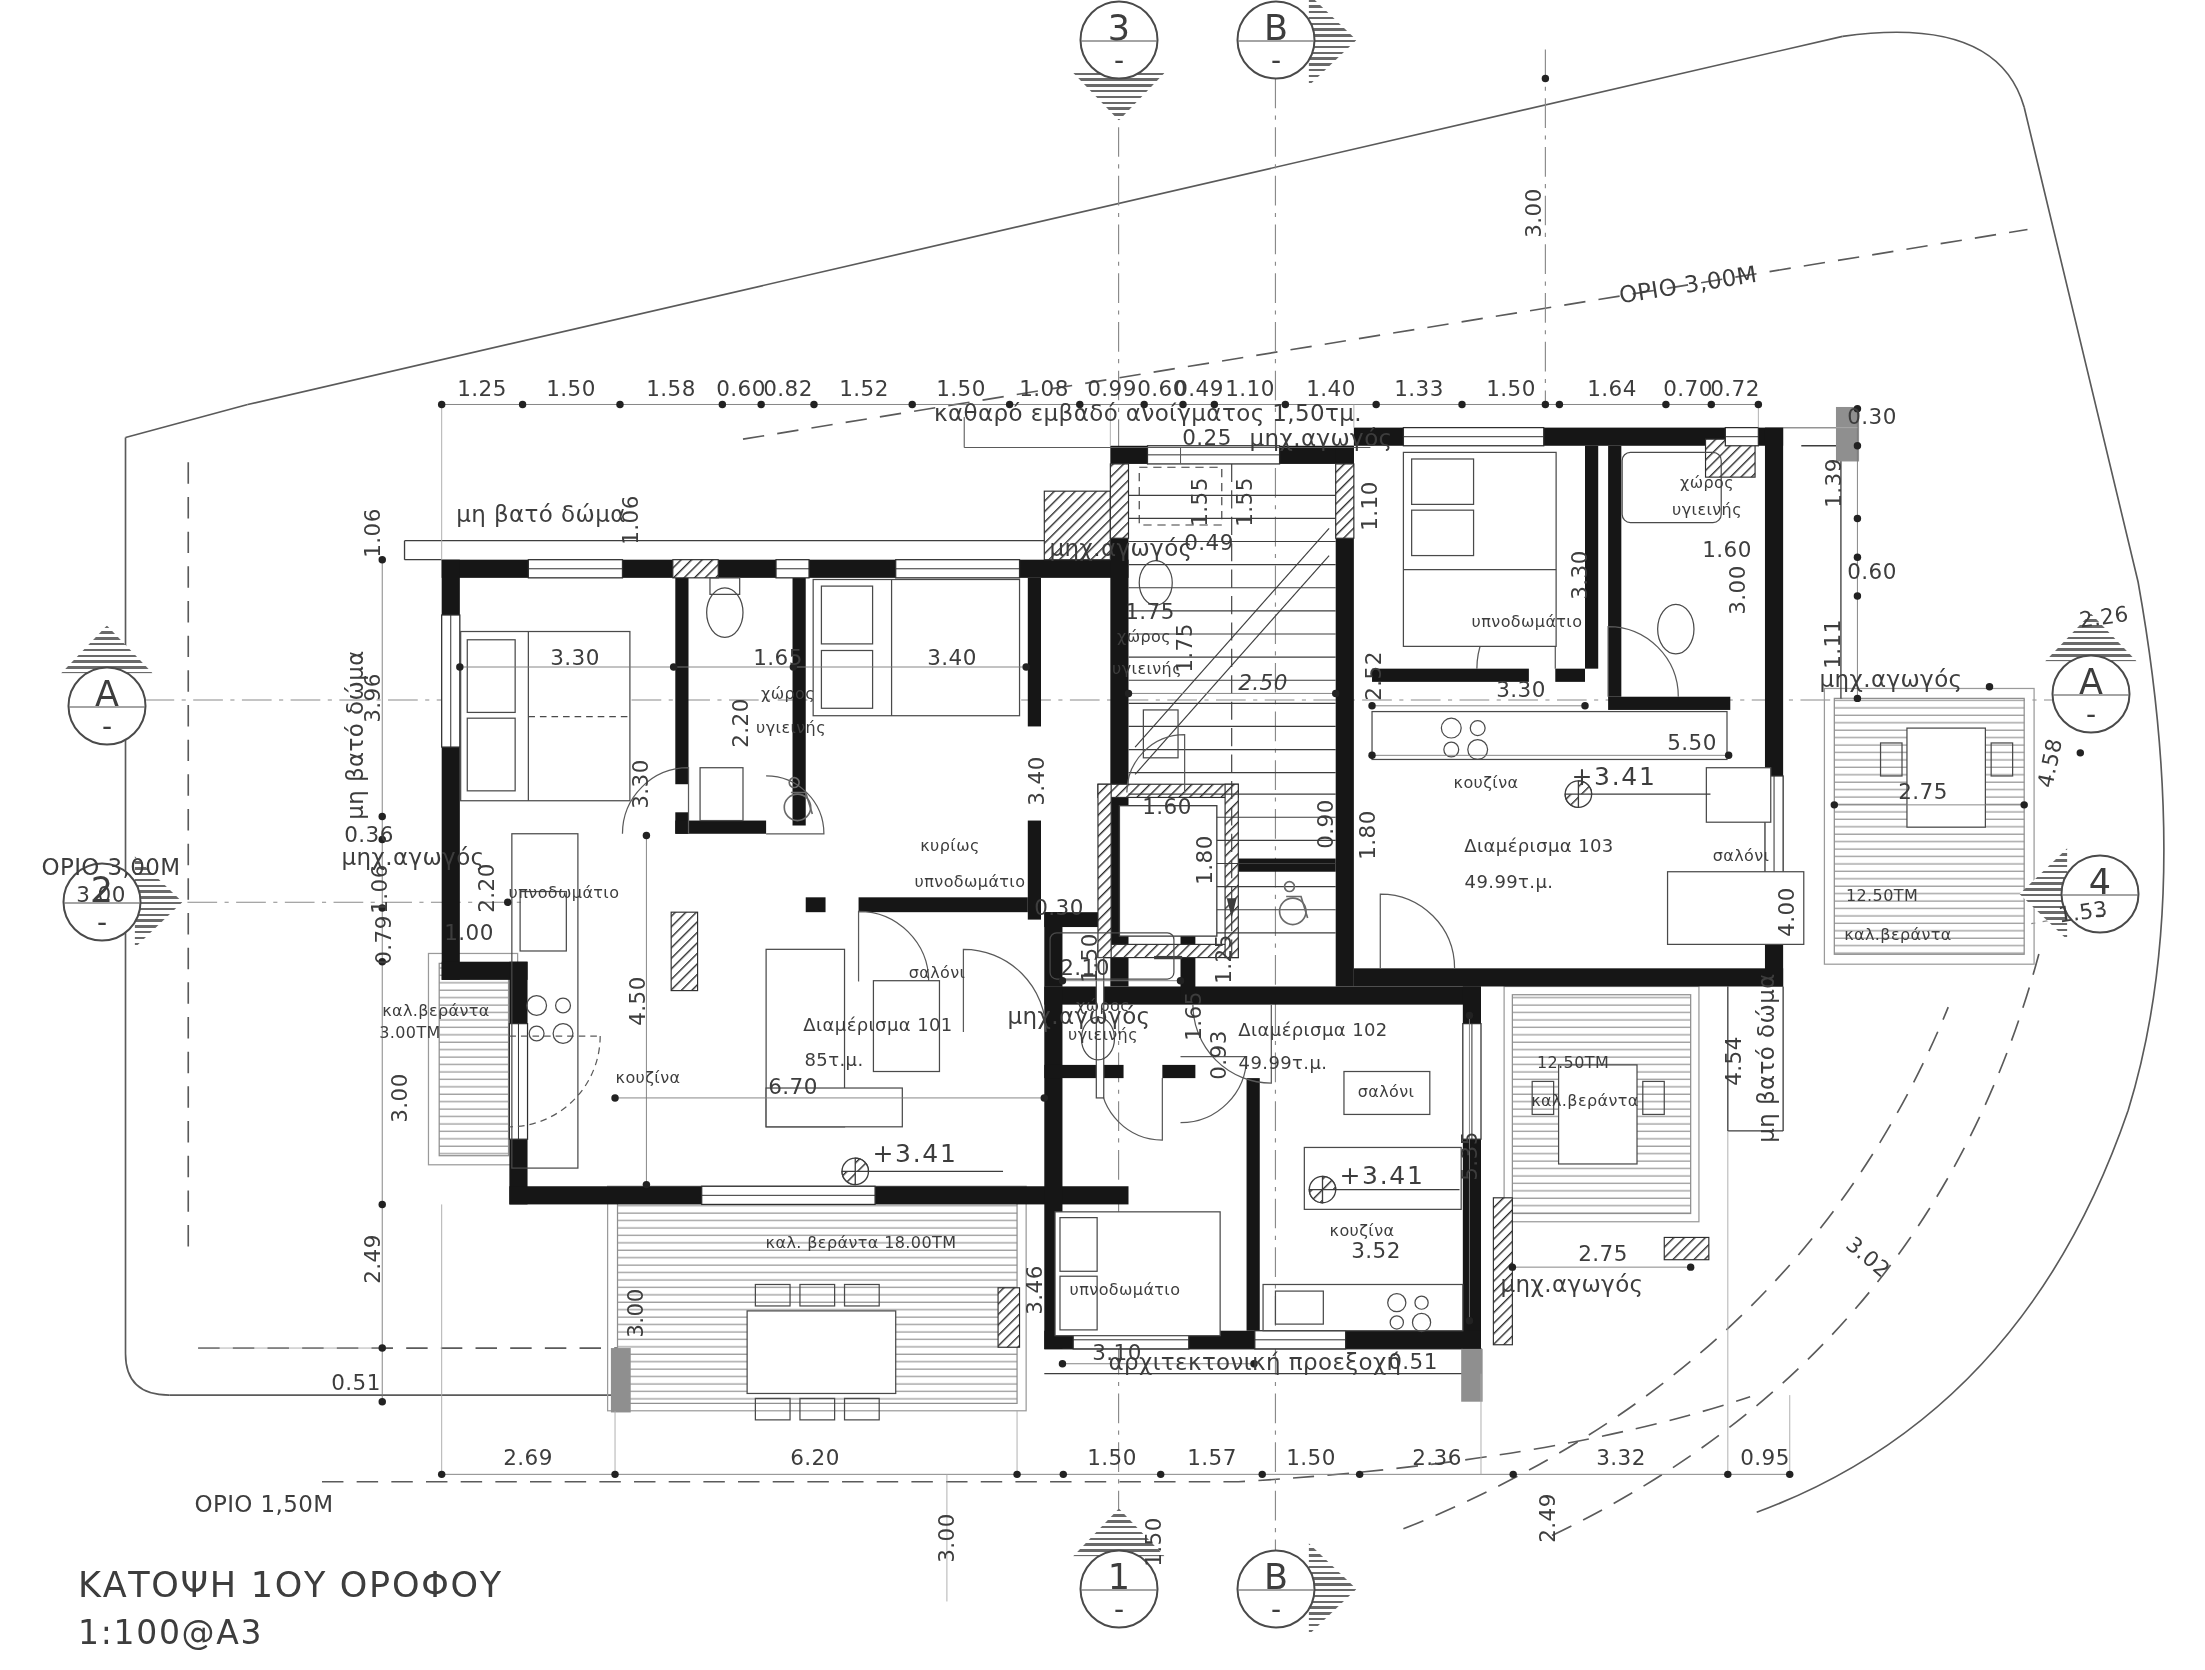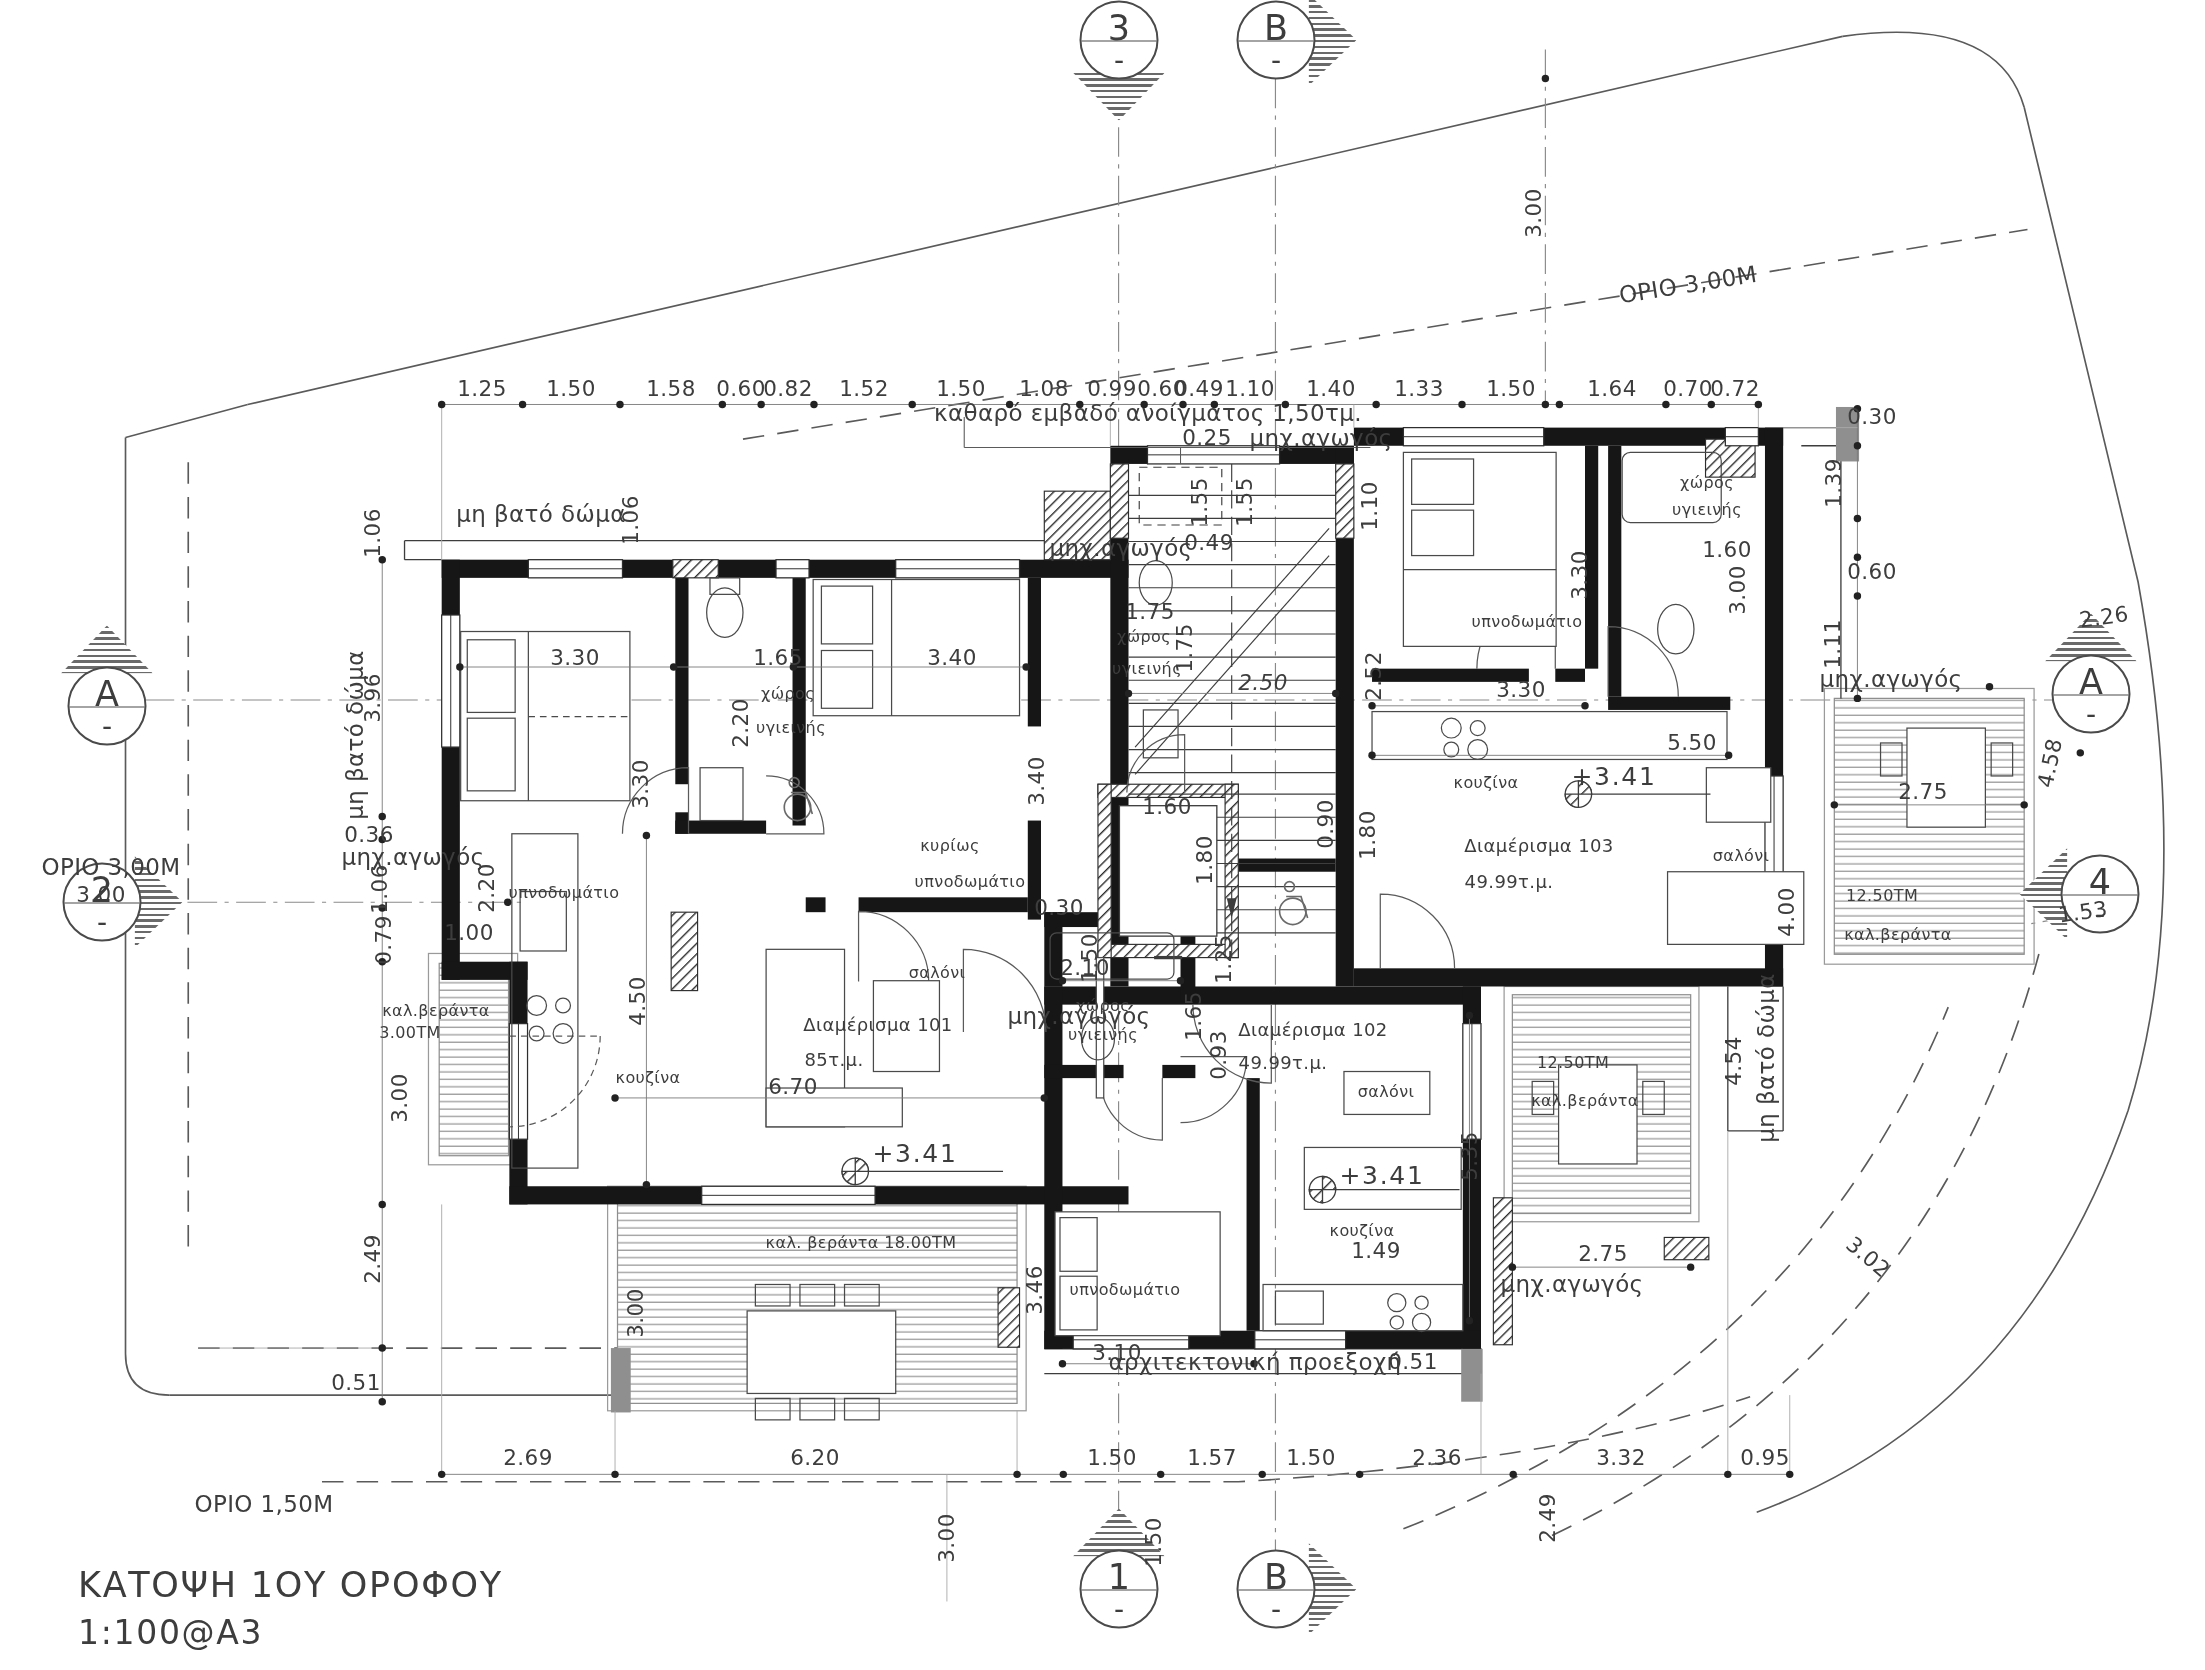--- a/index.html
+++ b/index.html
@@ -607,21 +607,21 @@
       <div class="lbl k-dim" style="left: 1219px; top: 1055px; transform: translate(-50%, -50%) rotate(-90deg);">0.93</div>
       <div class="lbl k-apt" style="left: 1313px; top: 1030px; transform: translate(-50%, -50%) rotate(0deg);">Διαμέρισμα 102</div>
       <div class="lbl k-apt" style="left: 1283px; top: 1063px; transform: translate(-50%, -50%) rotate(0deg);">49.99τ.μ.</div>
       <div class="lbl k-room" style="left: 1386px; top: 1092px; transform: translate(-50%, -50%) rotate(0deg);">σαλόνι</div>
       <div class="lbl k-dim" style="left: 1470px; top: 1156px; transform: translate(-50%, -50%) rotate(-90deg);">5.35</div>
       <div class="lbl k-level" style="left: 1382px; top: 1175px; transform: translate(-50%, -50%) rotate(0deg);">+3.41</div>
       <div class="lbl k-room" style="left: 1125px; top: 1290px; transform: translate(-50%, -50%) rotate(0deg);">υπνοδωμάτιο</div>
       <div class="lbl k-dim" style="left: 1035px; top: 1290px; transform: translate(-50%, -50%) rotate(-90deg);">3.46</div>
       <div class="lbl k-dim" style="left: 1117px; top: 1353px; transform: translate(-50%, -50%) rotate(0deg);">3.10</div>
       <div class="lbl k-room" style="left: 1362px; top: 1231px; transform: translate(-50%, -50%) rotate(0deg);">κουζίνα</div>
-      <div class="lbl k-dim" style="left: 1376px; top: 1251px; transform: translate(-50%, -50%) rotate(0deg);">1.49</div>
+      <div class="lbl k-dim" style="left: 1376px; top: 1251px; transform: translate(-50%, -50%) rotate(0deg);">3.52</div>
       <div class="lbl k-room" style="left: 1573px; top: 1063px; transform: translate(-50%, -50%) rotate(0deg);">12.50ΤΜ</div>
       <div class="lbl k-room" style="left: 1585px; top: 1101px; transform: translate(-50%, -50%) rotate(0deg);">καλ.βεράντα</div>
       <div class="lbl k-dim" style="left: 1603px; top: 1254px; transform: translate(-50%, -50%) rotate(0deg);">2.75</div>
       <div class="lbl k-note" style="left: 1572px; top: 1284px; transform: translate(-50%, -50%) rotate(0deg);">μηχ.αγωγός</div>
       <div class="lbl k-room" style="left: 436px; top: 1011px; transform: translate(-50%, -50%) rotate(0deg);">καλ.βεράντα</div>
       <div class="lbl k-room" style="left: 410px; top: 1033px; transform: translate(-50%, -50%) rotate(0deg);">3.00ΤΜ</div>
       <div class="lbl k-dim" style="left: 400px; top: 1098px; transform: translate(-50%, -50%) rotate(-90deg);">3.00</div>
       <div class="lbl k-room" style="left: 832px; top: 1243px; transform: translate(-50%, -50%) rotate(0deg); margin-left: 29px;">καλ. βεράντα 18.00ΤΜ</div>
       <div class="lbl k-dim" style="left: 636px; top: 1313px; transform: translate(-50%, -50%) rotate(-90deg);">3.00</div>
       <div class="lbl k-note" style="left: 1255px; top: 1362px; transform: translate(-50%, -50%) rotate(0deg);">αρχιτεκτονική προεξοχή</div>

